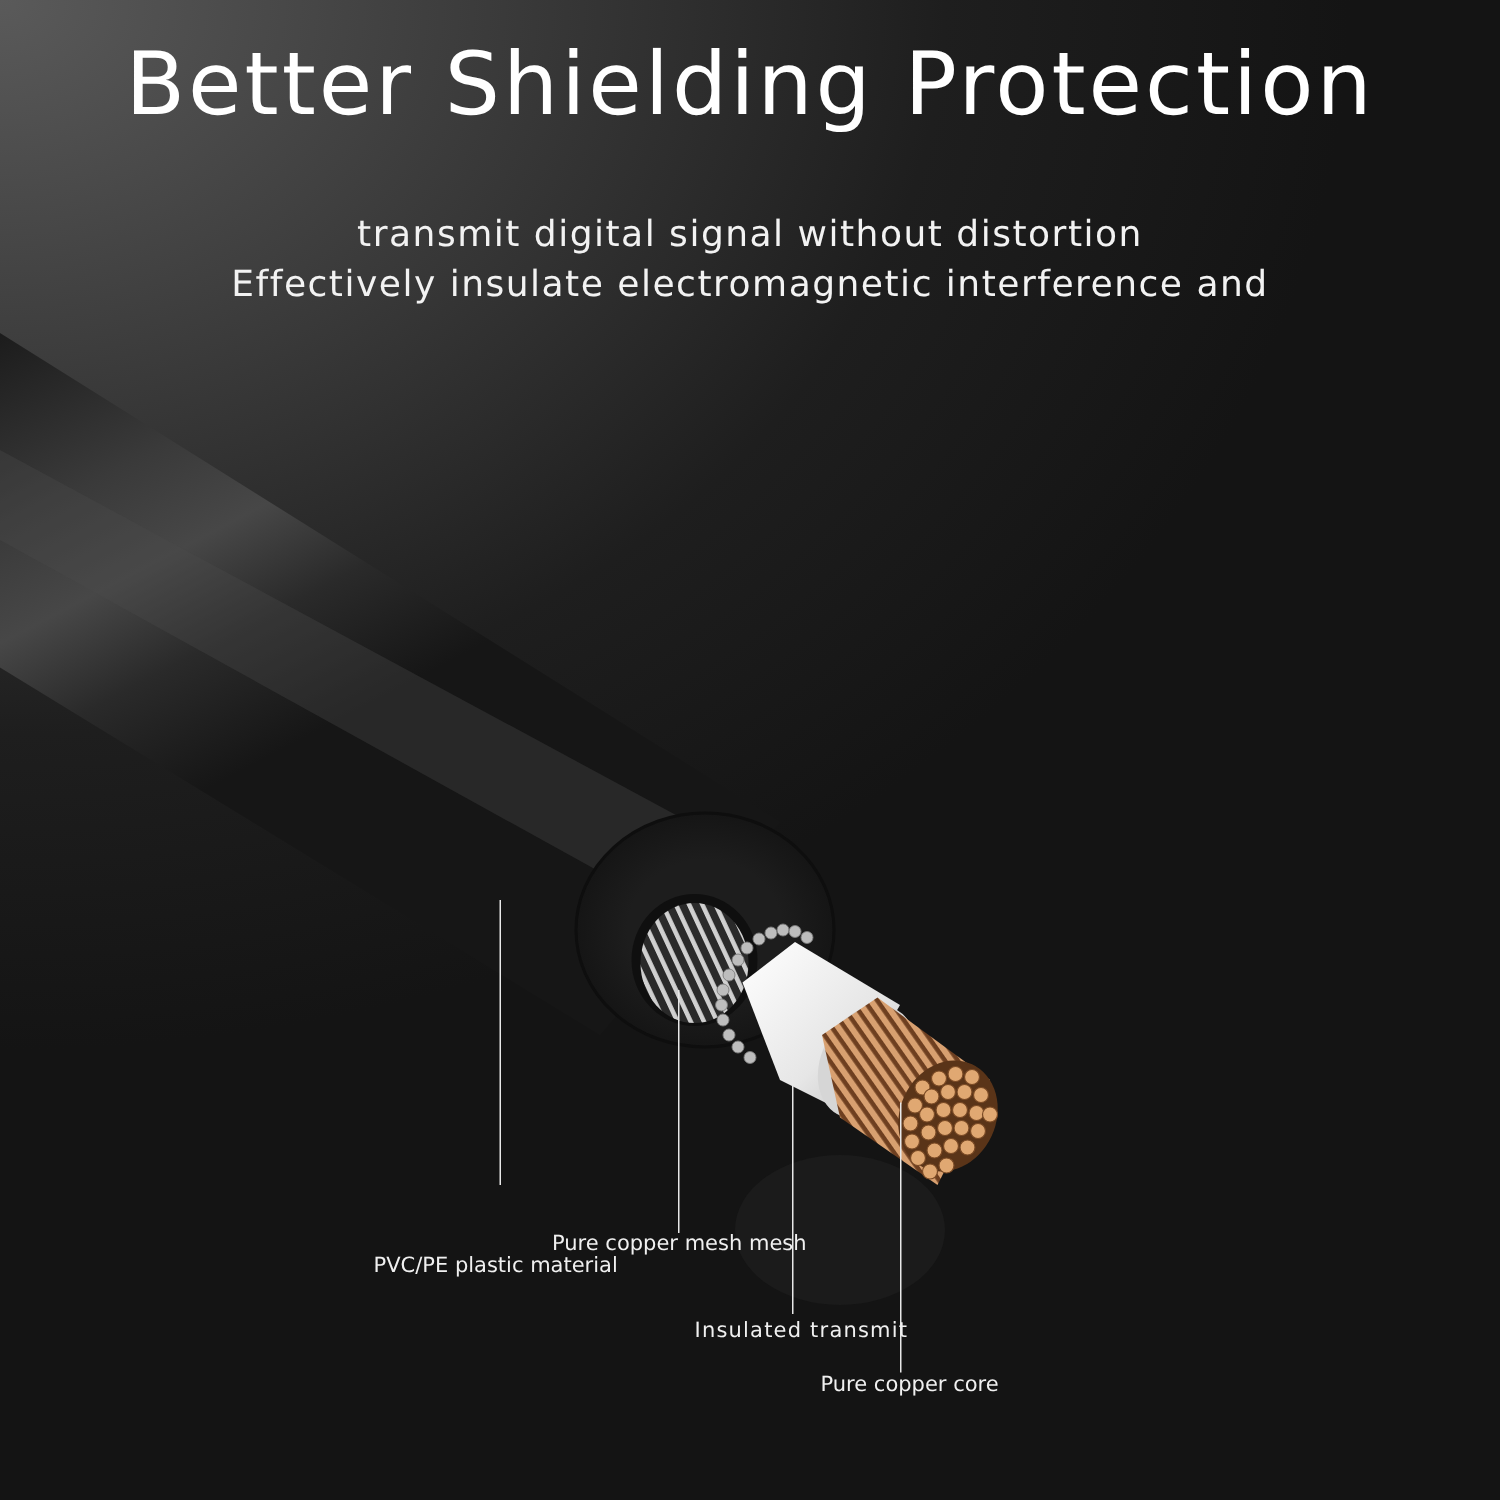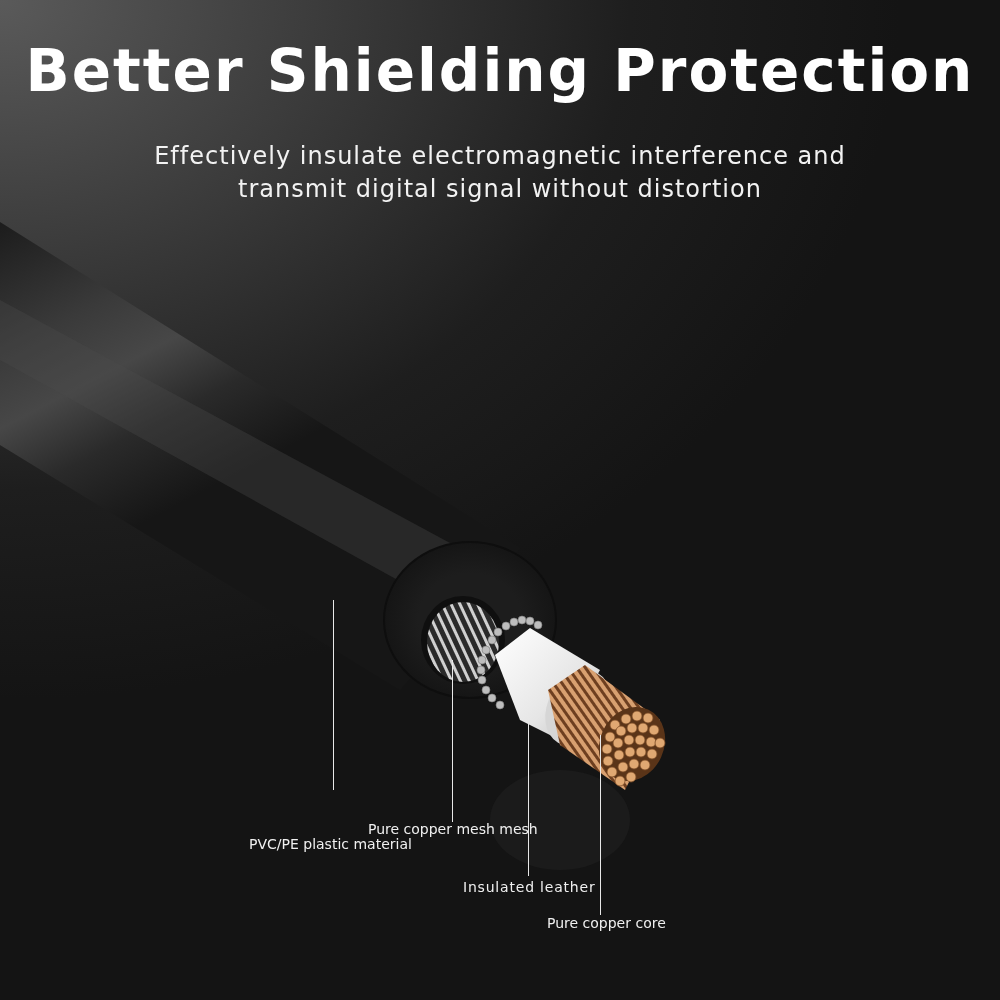--- a/index.html
+++ b/index.html
@@ -32,25 +32,25 @@
     .callout-label {
       position: absolute; color: #f0f0f0; font-size: 14px; white-space: nowrap;
       font-family: "DejaVu Sans", sans-serif;
     }
   </style>
 </head>
 <body>
 
 <div class="bg"></div>
 
-<h1 class="headline" style="margin:15px;font-weight:bold;">Better Shielding Protection</h1>
+<h1 class="headline" style="margin:0;">Better Shielding Protection</h1>
 
 <div class="subtitle">
+  <div>transmit digital signal without distortion</div>
   <div>Effectively insulate electromagnetic interference and</div>
-  <div>transmit digital signal without distortion</div>
 </div>
 
 <svg class="scene" width="1000" height="1000" viewBox="0 0 1000 1000">
   <defs>
     <linearGradient id="jacketGrad" x1="0" y1="0" x2="0.35" y2="0.6">
       <stop offset="0" stop-color="#1c1c1c"></stop>
       <stop offset="0.35" stop-color="#3a3a3a"></stop>
       <stop offset="0.55" stop-color="#474747"></stop>
       <stop offset="0.75" stop-color="#2a2a2a"></stop>
       <stop offset="1" stop-color="#161616"></stop>
@@ -142,14 +142,14 @@
   <ellipse cx="560" cy="820" rx="70" ry="50" fill="#1f1f1f" opacity="0.6"></ellipse>
 </svg>
 
 <div class="callout-line" style="left:333px; top:600px; height:190px;"></div>
 <div class="callout-line" style="left:452px; top:660px; height:162px;"></div>
 <div class="callout-line" style="left:528px; top:716px; height:160px;"></div>
 <div class="callout-line" style="left:600px; top:735px; height:180px;"></div>
 
 <div class="callout-label" style="left:249px; top:836px;">PVC/PE plastic material</div>
 <div class="callout-label" style="left:368px; top:821px;">Pure copper mesh mesh</div>
-<div class="callout-label" style="left:463px; top:879px; letter-spacing:0.8px;">Insulated leather</div>
+<div class="callout-label" style="left:463px; top:879px; letter-spacing:0.8px;">Insulated transmit</div>
 <div class="callout-label" style="left:547px; top:915px;">Pure copper core</div>
 
 </body></html>

